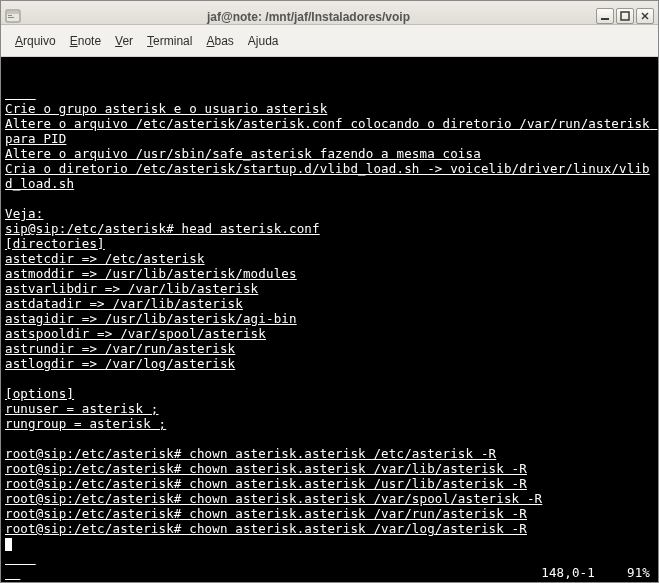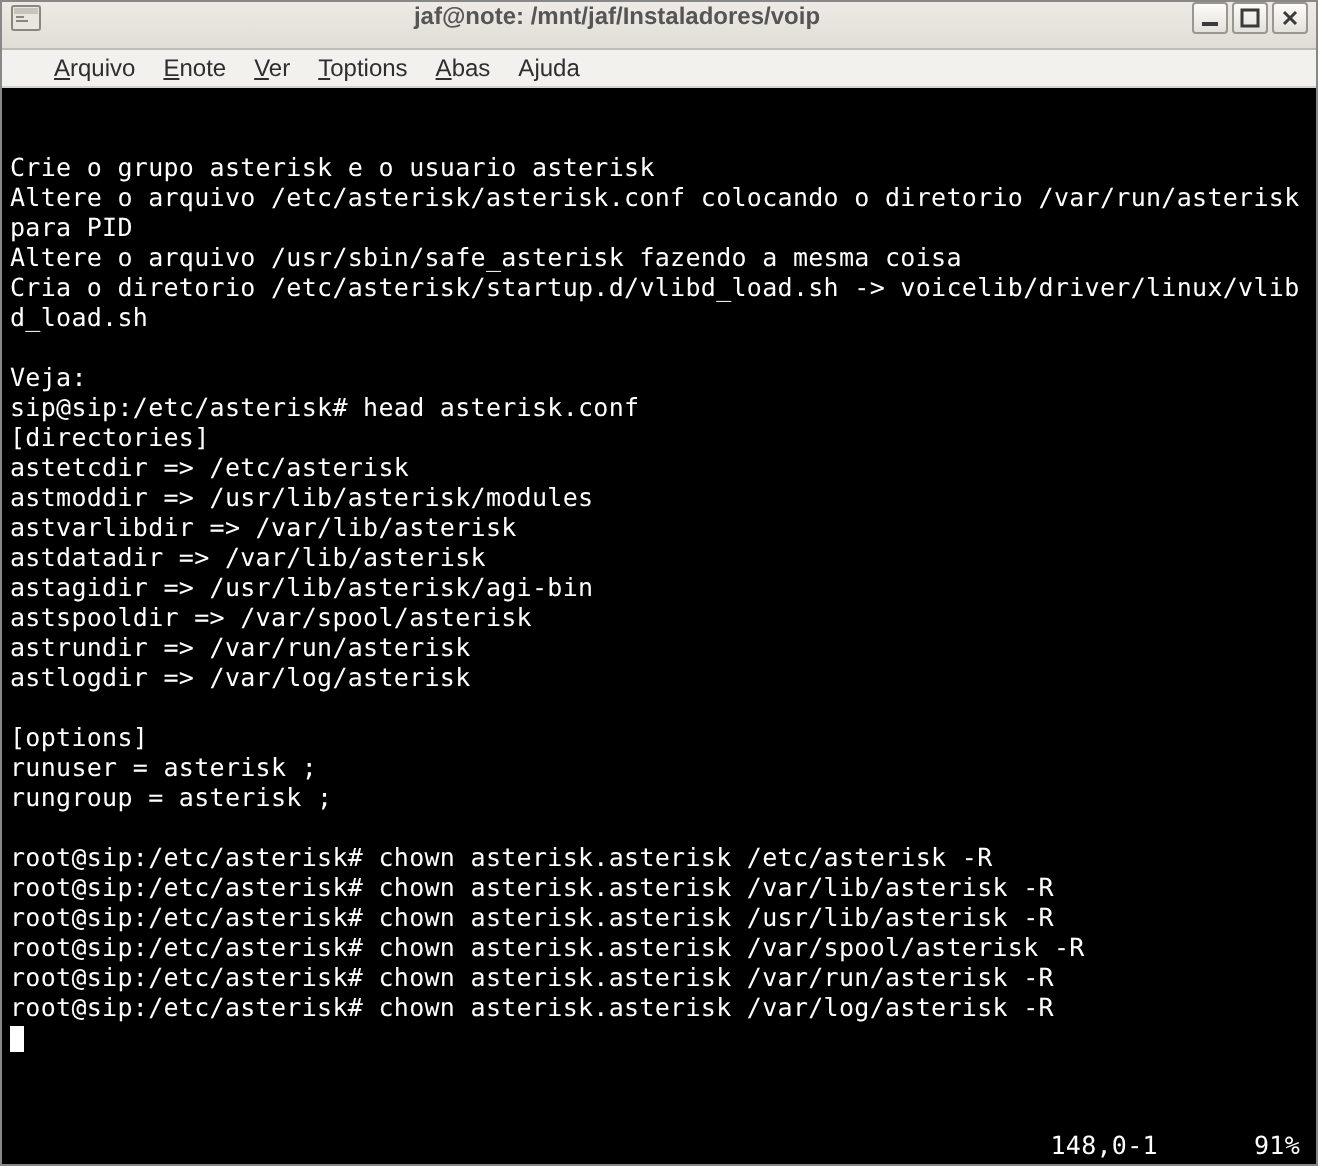--- a/index.html
+++ b/index.html
@@ -1,31 +1,31 @@
 <!DOCTYPE html>
 <html><head>
 <meta charset="utf-8">
 <style>
 * { margin: 0; padding: 0; box-sizing: border-box; }
 body { font-family: sans-serif; background: #dcdad5; width: 659px; height: 583px; overflow: hidden; }
 .window { width: 659px; height: 583px; border: 1px solid #888; display: flex; flex-direction: column; background: #f2f1ed; }
-.titlebar { height: 24px; background: linear-gradient(#eeebe6,#e0ddd6); border-bottom: 1px solid #c0bdb6; display: flex; align-items: flex-start; padding: 0 4px; gap: 4px; font-size: 12px; }
+.titlebar { height: 24px; background: linear-gradient(#eeebe6,#e0ddd6); border-bottom: 1px solid #c0bdb6; display: flex; align-items: flex-end; padding: 0 4px; gap: 4px; font-size: 12px; }
 .titlebar .appicon { width: 16px; height: 16px; display: flex; align-items: center; justify-content: center; }
 .titlebar .appicon svg { width: 16px; height: 16px; }
 .titlebar .title { flex: 1; text-align: center; color: #555; font-weight: bold; }
 .titlebar .winbtns { display: flex; gap: 2px; }
 .titlebar .winbtn { width: 18px; height: 16px; border: 1px solid #9a978f; background: linear-gradient(#fdfcfa,#e3e1da); border-radius: 2px; display: flex; align-items: center; justify-content: center; cursor: pointer; }
 .titlebar .winbtn svg { width: 10px; height: 10px; }
-.menubar { height: 19px; background: #f2f1ed; border-bottom: 1px solid #d6d3cc; display: flex; align-items: center; padding: 0 20px; gap: 2px; font-size: 12px; color: #2e2e2e; }
+.menubar { height: 32px; background: #f2f1ed; border-bottom: 1px solid #d6d3cc; display: flex; align-items: center; padding: 0 8px; gap: 2px; font-size: 12px; color: #2e2e2e; }
 .menubar .menuitem { padding: 2px 6px; cursor: pointer; }
 .menubar .menuitem .mn { text-decoration: underline; }
-.terminal { flex: 1; background: #000; color: #fff; font-family: "DejaVu Sans Mono","Liberation Mono",monospace; font-size: 12.5px; line-height: 15px; padding: 2px 4px 2px 4px; white-space: pre; overflow: hidden; position: relative; letter-spacing: 0.15px; }
+.terminal { flex: 1; background: #000; color: #fff; font-family: "DejaVu Sans Mono","Liberation Mono",monospace; font-size: 12.5px; line-height: 15px; padding: 14px 4px 2px 4px; white-space: pre; overflow: hidden; position: relative; letter-spacing: 0.15px; text-decoration: underline; }
 .terminal .content { white-space: pre-wrap; word-break: break-all; }
 .terminal .cursor { display: inline-block; width: 7px; height: 13px; background: #fff; vertical-align: bottom; }
-.statusline { position: absolute; bottom: 2px; right: 8px; color: #fff; font-family: inherit; font-size: 12.5px; display: flex; gap: 48px; }
+.statusline { position: absolute; bottom: 2px; right: 8px; color: #fff; font-family: inherit; font-size: 12.5px; display: flex; gap: 32px; }
 </style>
 </head>
 <body>
 
 <div class="window">
   <div class="titlebar">
     <div class="appicon">
       <svg viewBox="0 0 16 16">
           <rect x="1" y="2" width="14" height="12" rx="1" fill="#e8e6df" stroke="#8a877f"></rect>
           <rect x="2" y="3" width="12" height="3" fill="#c7c4bb"></rect>
@@ -51,21 +51,21 @@
             <line x1="8" y1="2" x2="2" y2="8" stroke="#3a3a3a" stroke-width="1.5"></line>
           </svg>
       </div>
     </div>
   </div>
 
   <div class="menubar">
     <div class="menuitem"><span class="mn">A</span><span>rquivo</span></div>
     <div class="menuitem"><span class="mn">E</span><span>note</span></div>
     <div class="menuitem"><span class="mn">V</span><span>er</span></div>
-    <div class="menuitem"><span class="mn">T</span><span>options</span></div>
+    <div class="menuitem"><span class="mn">T</span><span>erminal</span></div>
     <div class="menuitem"><span class="mn">A</span><span>bas</span></div>
     <div class="menuitem">A<span class="mn">j</span><span>uda</span></div>
   </div>
 
   <div class="terminal">
     <div class="content">Crie o grupo asterisk e o usuario asterisk
 Altere o arquivo /etc/asterisk/asterisk.conf colocando o diretorio /var/run/asterisk para PID
 Altere o arquivo /usr/sbin/safe_asterisk fazendo a mesma coisa
 Cria o diretorio /etc/asterisk/startup.d/vlibd_load.sh -&gt; voicelib/driver/linux/vlibd_load.sh
 

